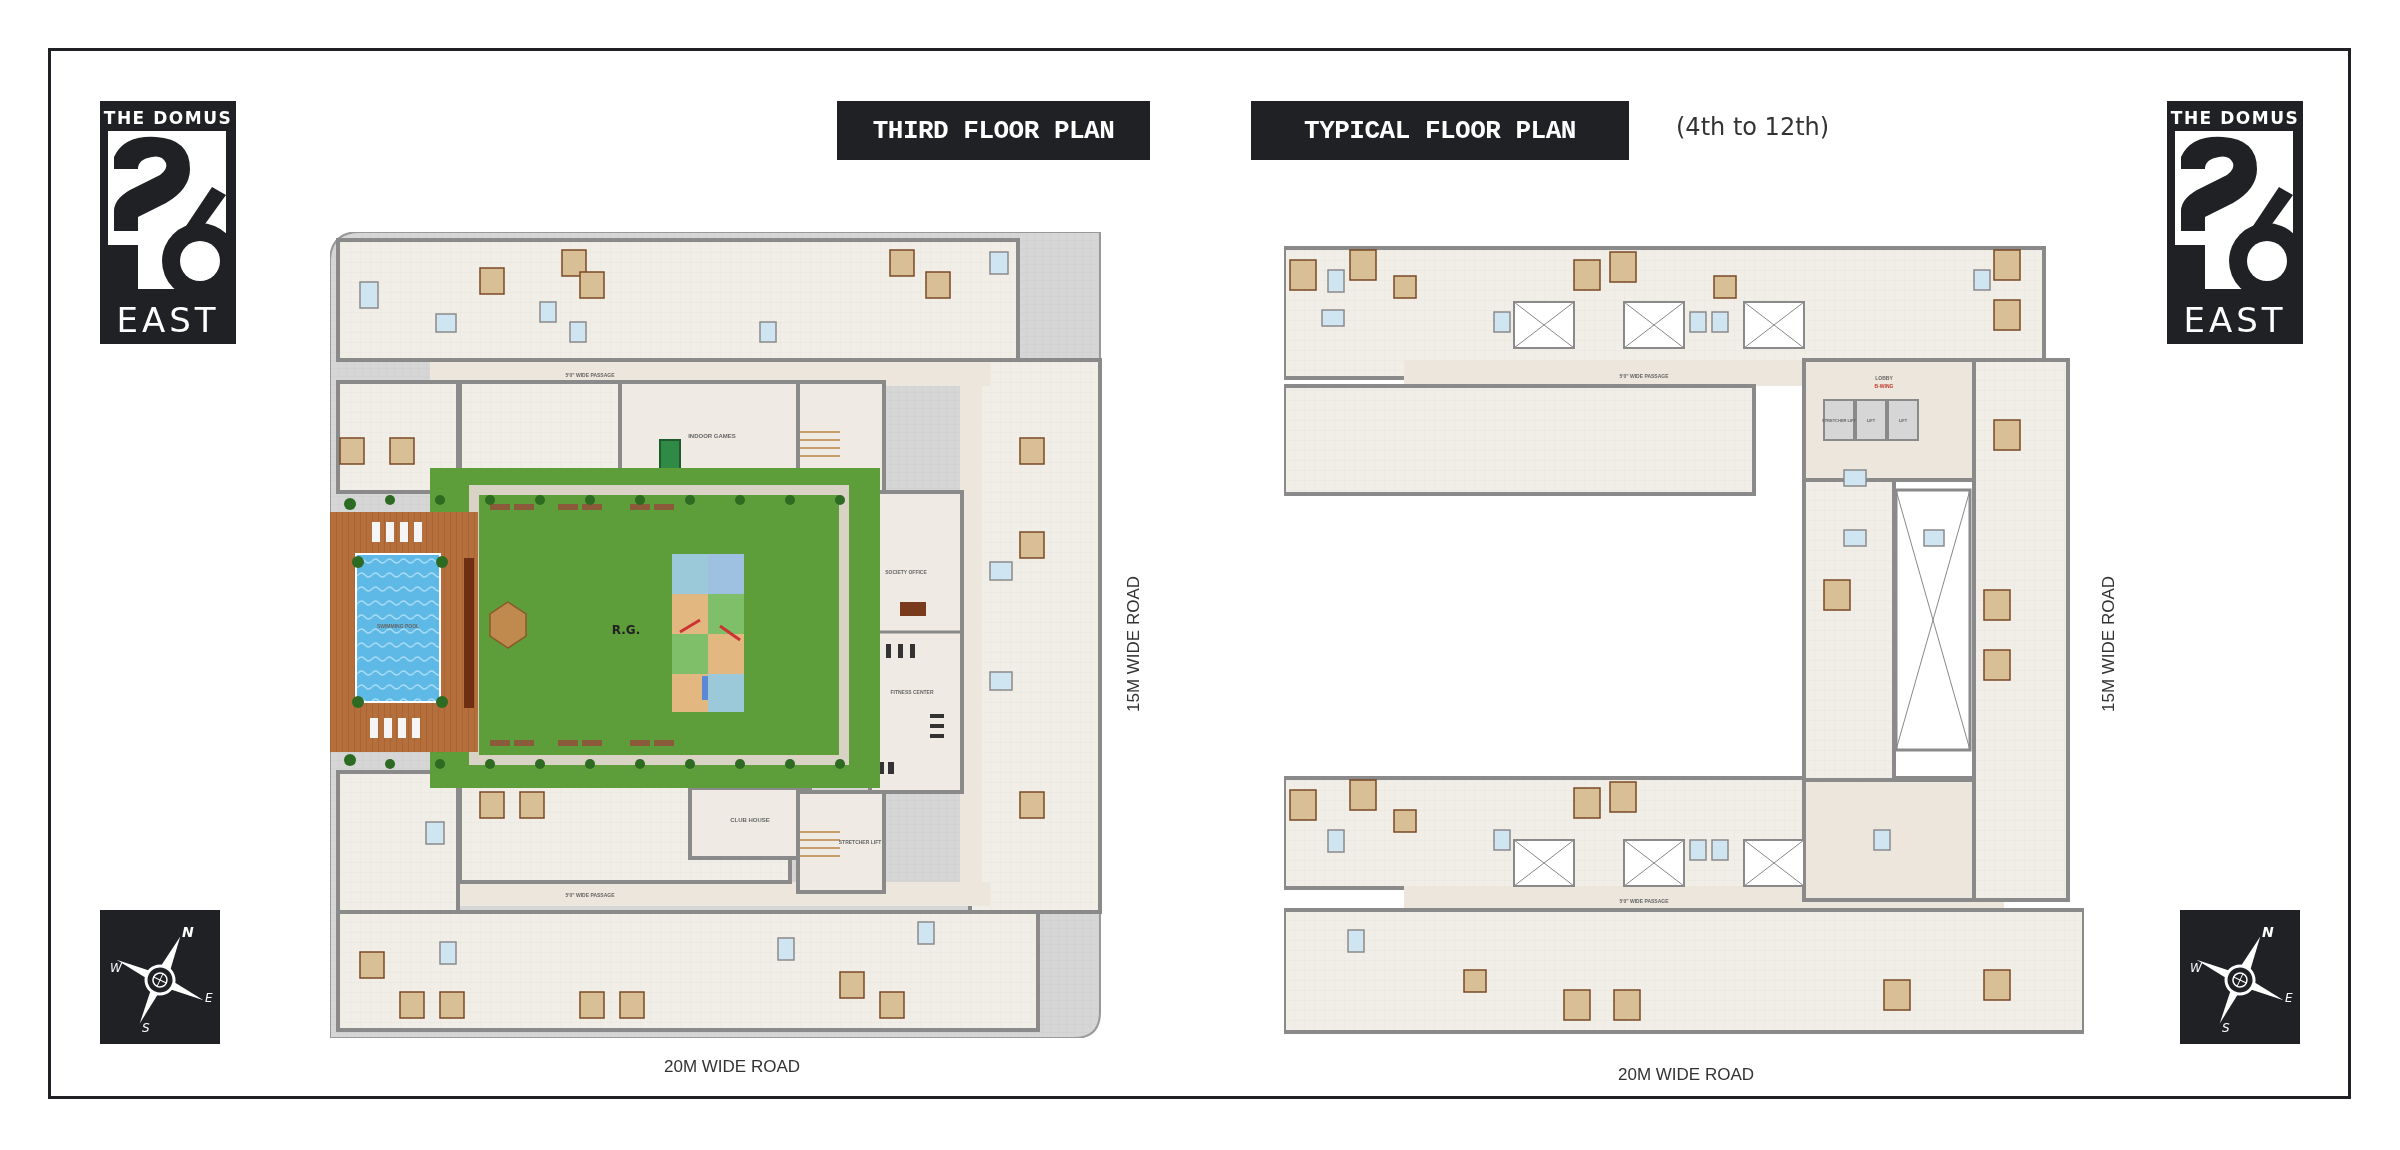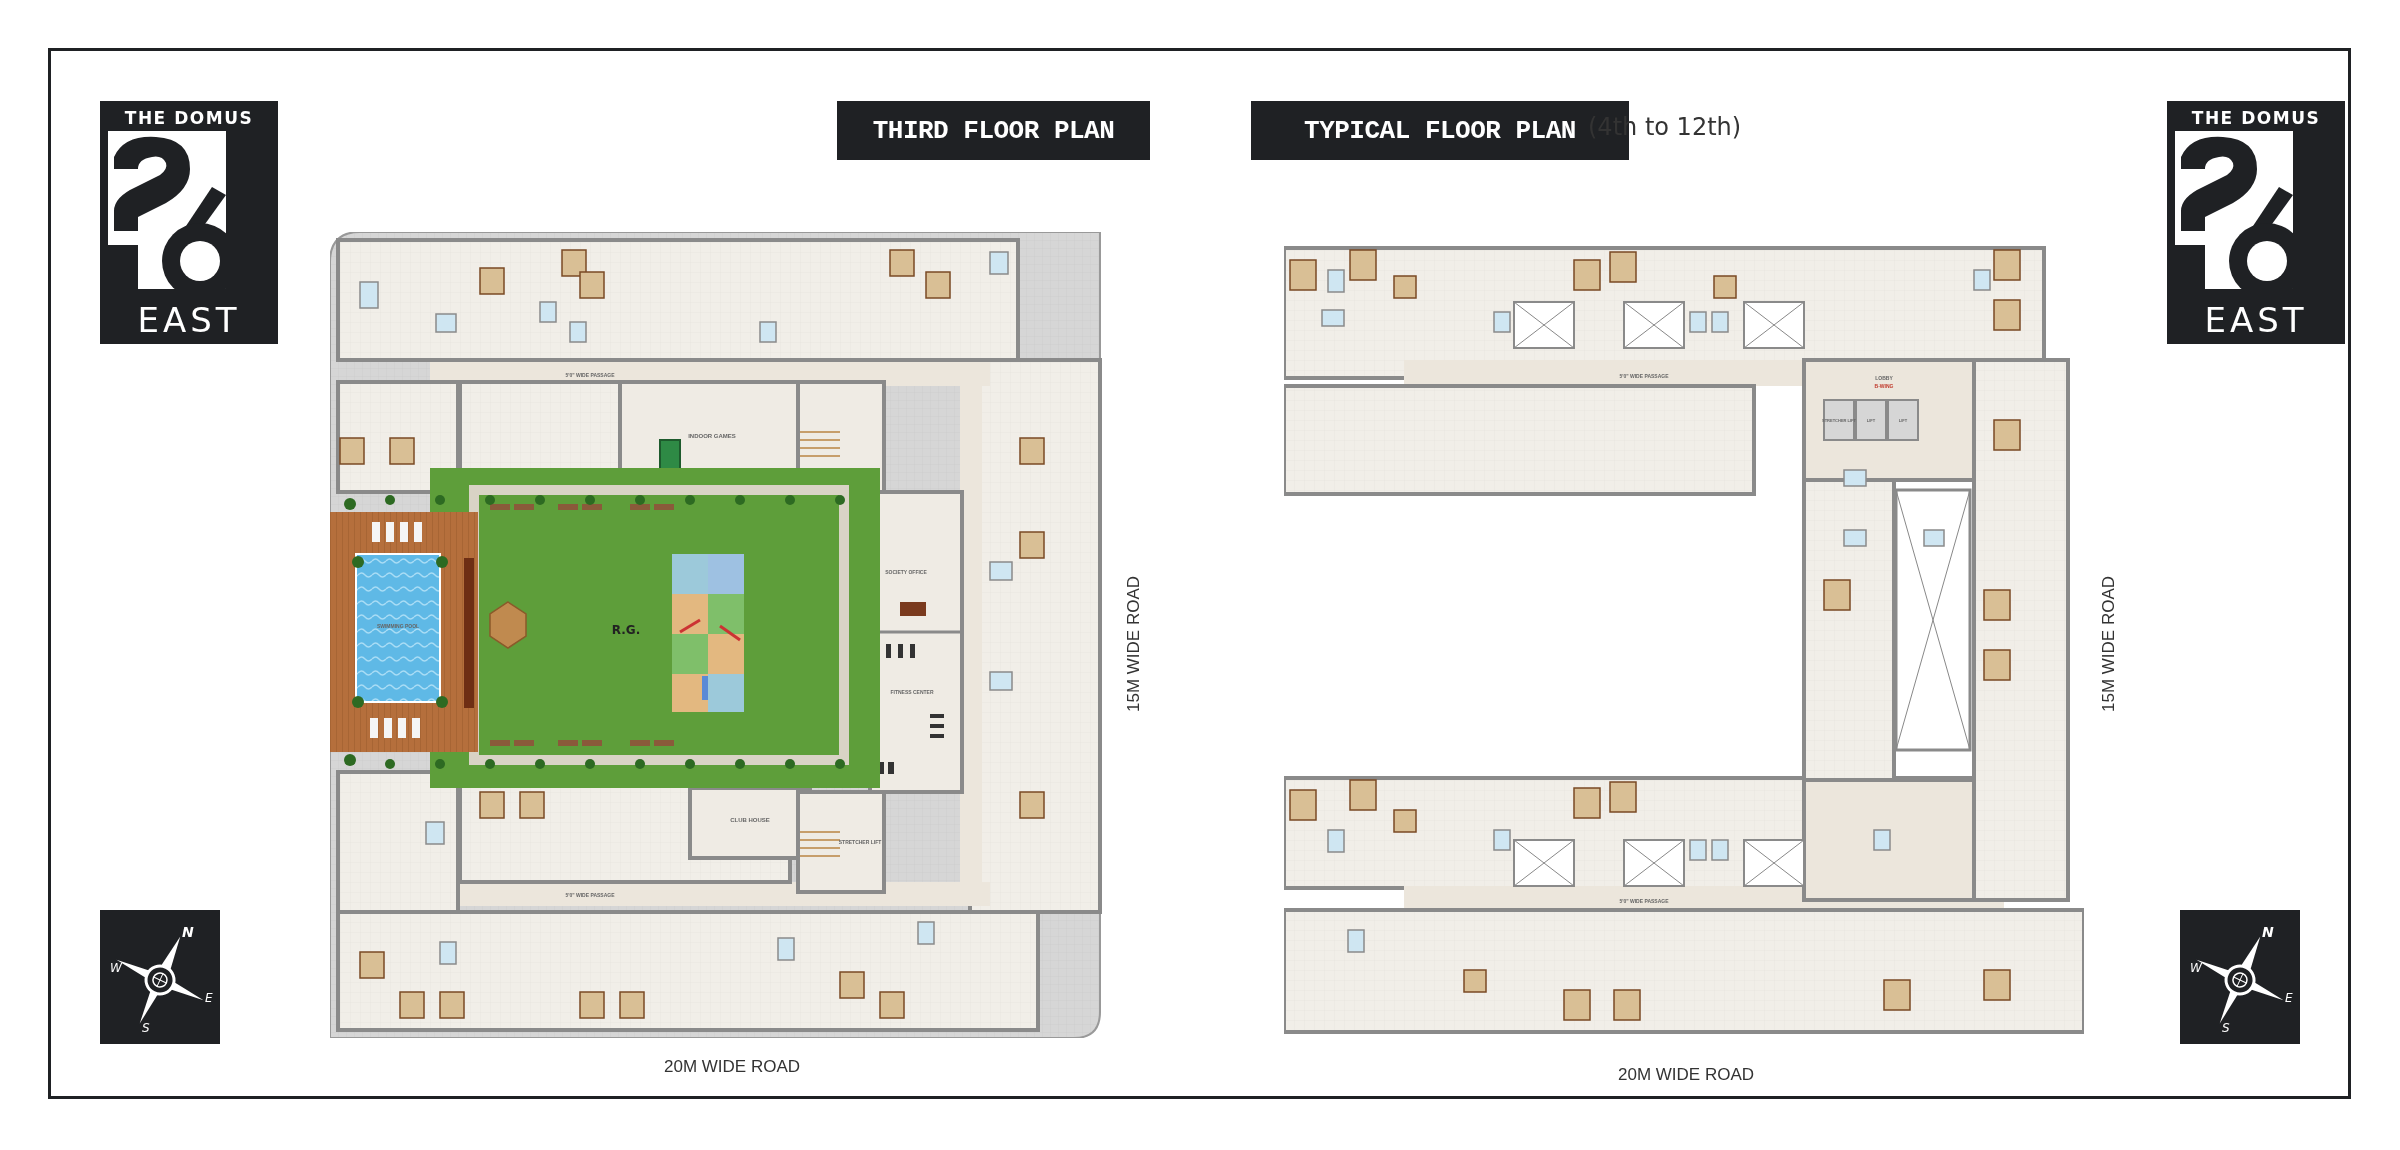--- a/index.html
+++ b/index.html
@@ -1,18 +1,18 @@
 <!DOCTYPE html>
 <html><head>
 <meta charset="utf-8">
 <style>
   html, body { margin:0; padding:0; background:#ffffff; }
   body { width:2400px; height:1150px; position:relative; overflow:hidden; font-family:"Liberation Sans", sans-serif; color:#222; }
   .frame { position:absolute; left:48px; top:48px; width:2303px; height:1051px; border:3px solid #1f2124; box-sizing:border-box; }
-  .logo { position:absolute; width:150px; height:243px; background:#1f2124; color:#fff;padding-left:28px; }
+  .logo { position:absolute; width:136px; height:243px; background:#1f2124; color:#fff; }
   .logo .brand-top { position:absolute; top:7px; left:0; width:100%; text-align:center; font-size:17px; letter-spacing:1.5px; font-weight:bold; font-family:"DejaVu Sans", sans-serif; }
   .logo .brand-bottom { position:absolute; bottom:4px; left:0; width:100%; text-align:center; font-size:34px; letter-spacing:4px; font-family:"DejaVu Sans", sans-serif; }
   .logo svg { position:absolute; left:8px; top:30px; }
   .title-box { position:absolute; background:#1f2124; color:#fff; font-weight:bold; font-size:26px; display:flex; align-items:center; justify-content:center; font-family:Liberation Mono, monospace; letter-spacing:-0.5px; }
   .subtitle { position:absolute; font-size:24px; color:#333; font-family:"DejaVu Sans", sans-serif; }
   .compass { position:absolute; width:120px; height:134px; background:#1f2124; }
   .road { position:absolute; font-size:17px; color:#333; font-family:"Liberation Sans", sans-serif; white-space:nowrap; }
   .road.vertical { transform:rotate(-90deg); transform-origin:left top; }
   .plan { position:absolute;font-weight:bold; }
   .plan svg { display:block; }
@@ -46,21 +46,21 @@
     <circle cx="92" cy="130" r="38" fill="#1f2124"></circle>
     <circle cx="92" cy="130" r="20" fill="#fff"></circle>
     <rect x="0" y="114" width="30" height="56" fill="#1f2124"></rect>
     <rect x="0" y="158" width="118" height="12" fill="#1f2124"></rect>
   </svg>
   <div class="brand-bottom">EAST</div>
 </div>
 
 <div class="title-box" style="left:837px; top:101px; width:313px; height:59px;">THIRD FLOOR PLAN</div>
 <div class="title-box" style="left:1251px; top:101px; width:378px; height:59px;">TYPICAL FLOOR PLAN</div>
-<div class="subtitle" style="left:1588px; top:113px;">(4th to 12th)</div>
+<div class="subtitle" style="left:1676px; top:113px;">(4th to 12th)</div>
 
 <div class="compass" style="left:100px; top:910px;">
   <svg width="120" height="134" viewBox="0 0 120 134">
     <g transform="translate(60,70) rotate(25)" fill="#fff">
       <polygon points="0,-48 5,-14 -5,-14"></polygon>
       <polygon points="0,48 4,14 -4,14"></polygon>
       <polygon points="-48,0 -14,-4 -14,4"></polygon>
       <polygon points="48,0 14,-4 14,4"></polygon>
       <circle r="14" fill="none" stroke="#fff" stroke-width="3"></circle>
       <circle r="7" fill="none" stroke="#fff" stroke-width="1.5"></circle>

